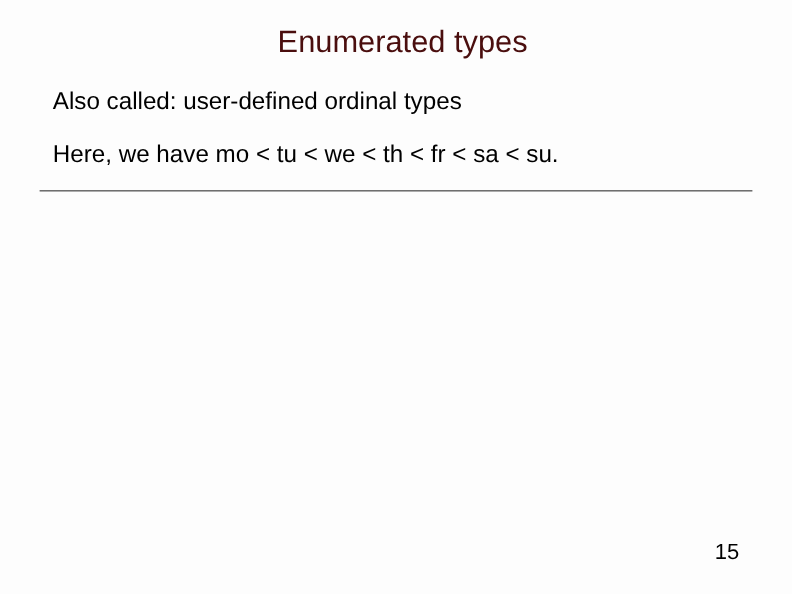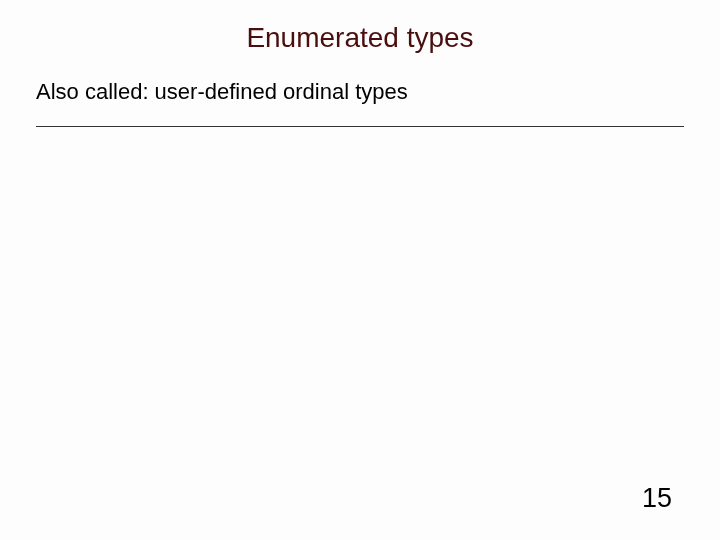--- a/index.html
+++ b/index.html
@@ -5,21 +5,21 @@
   html,body{margin:0;padding:0}
   body{
     width:720px;height:540px;
     background:#fdfdfd;
     font-family:Arial,Helvetica,sans-serif;
     color:#000;
     position:relative;
     box-sizing:border-box;
   }
   .slide{
-    padding:22px 36px 0 36px;
+    padding:22px 36px 0 48px;
     box-sizing:border-box;
   }
   .title{
     text-align:center;
     font-size:28px;
     color:#4a0e0e;
     margin:0 0 24px 0;
     font-weight:400;
   }
   .para{
@@ -37,34 +37,35 @@
   }
   .rule{
     border:none;
     border-top:1.5px solid #333;
     margin:8px 36px 0 36px;
   }
   .pagenum{
     position:absolute;
     right:48px;
     bottom:26px;
-    font-size:27px;
+    font-size:20px;
     text-align:right;
   }
 </style>
 </head>
 <body>
 
 <div class="slide">
   <h1 class="title">Enumerated types</h1>
 
   <p class="para">
     <span>Also called: user-defined ordinal types</span><br>
   </p>
 
 
 
 
+  <p class="para">Here, we have mo &lt; tu &lt; we &lt; th &lt; fr &lt; sa &lt; su.</p>
 </div>
 
 <hr class="rule">
 
 <div class="pagenum">15</div>
 
 </body></html>

